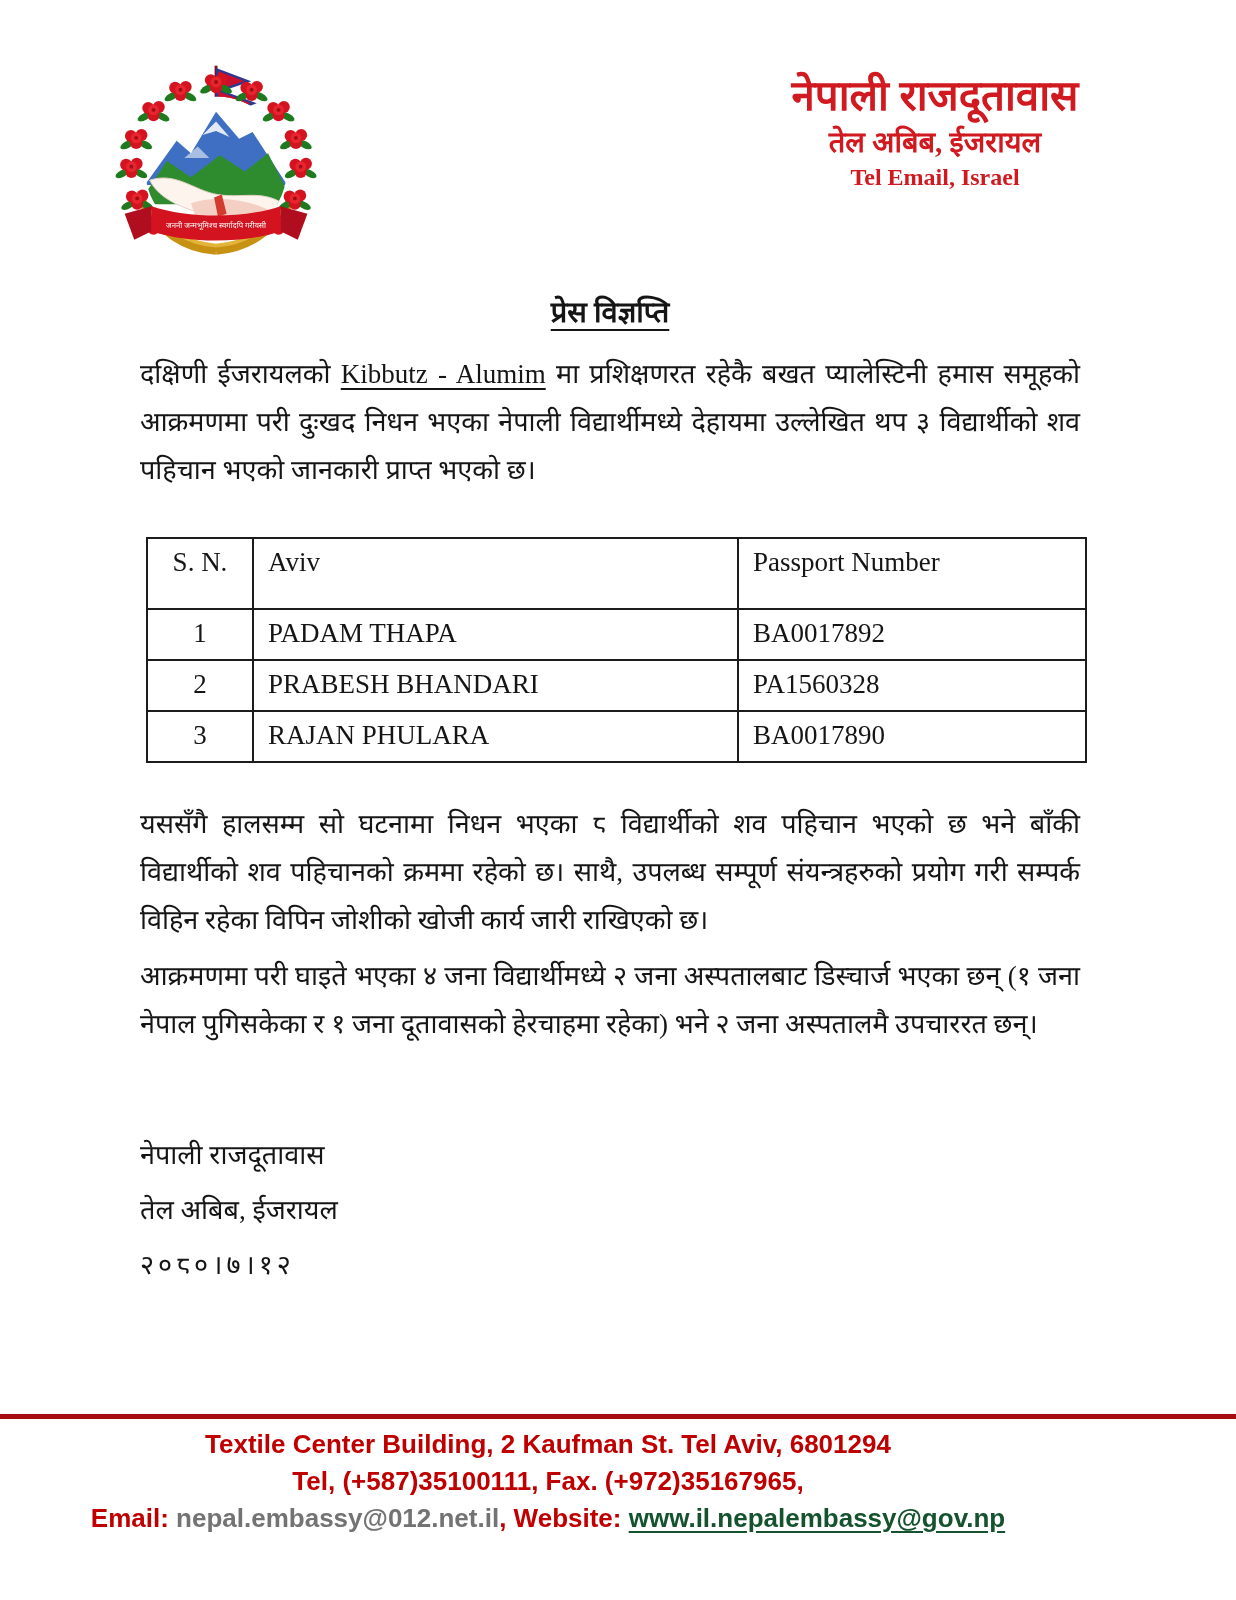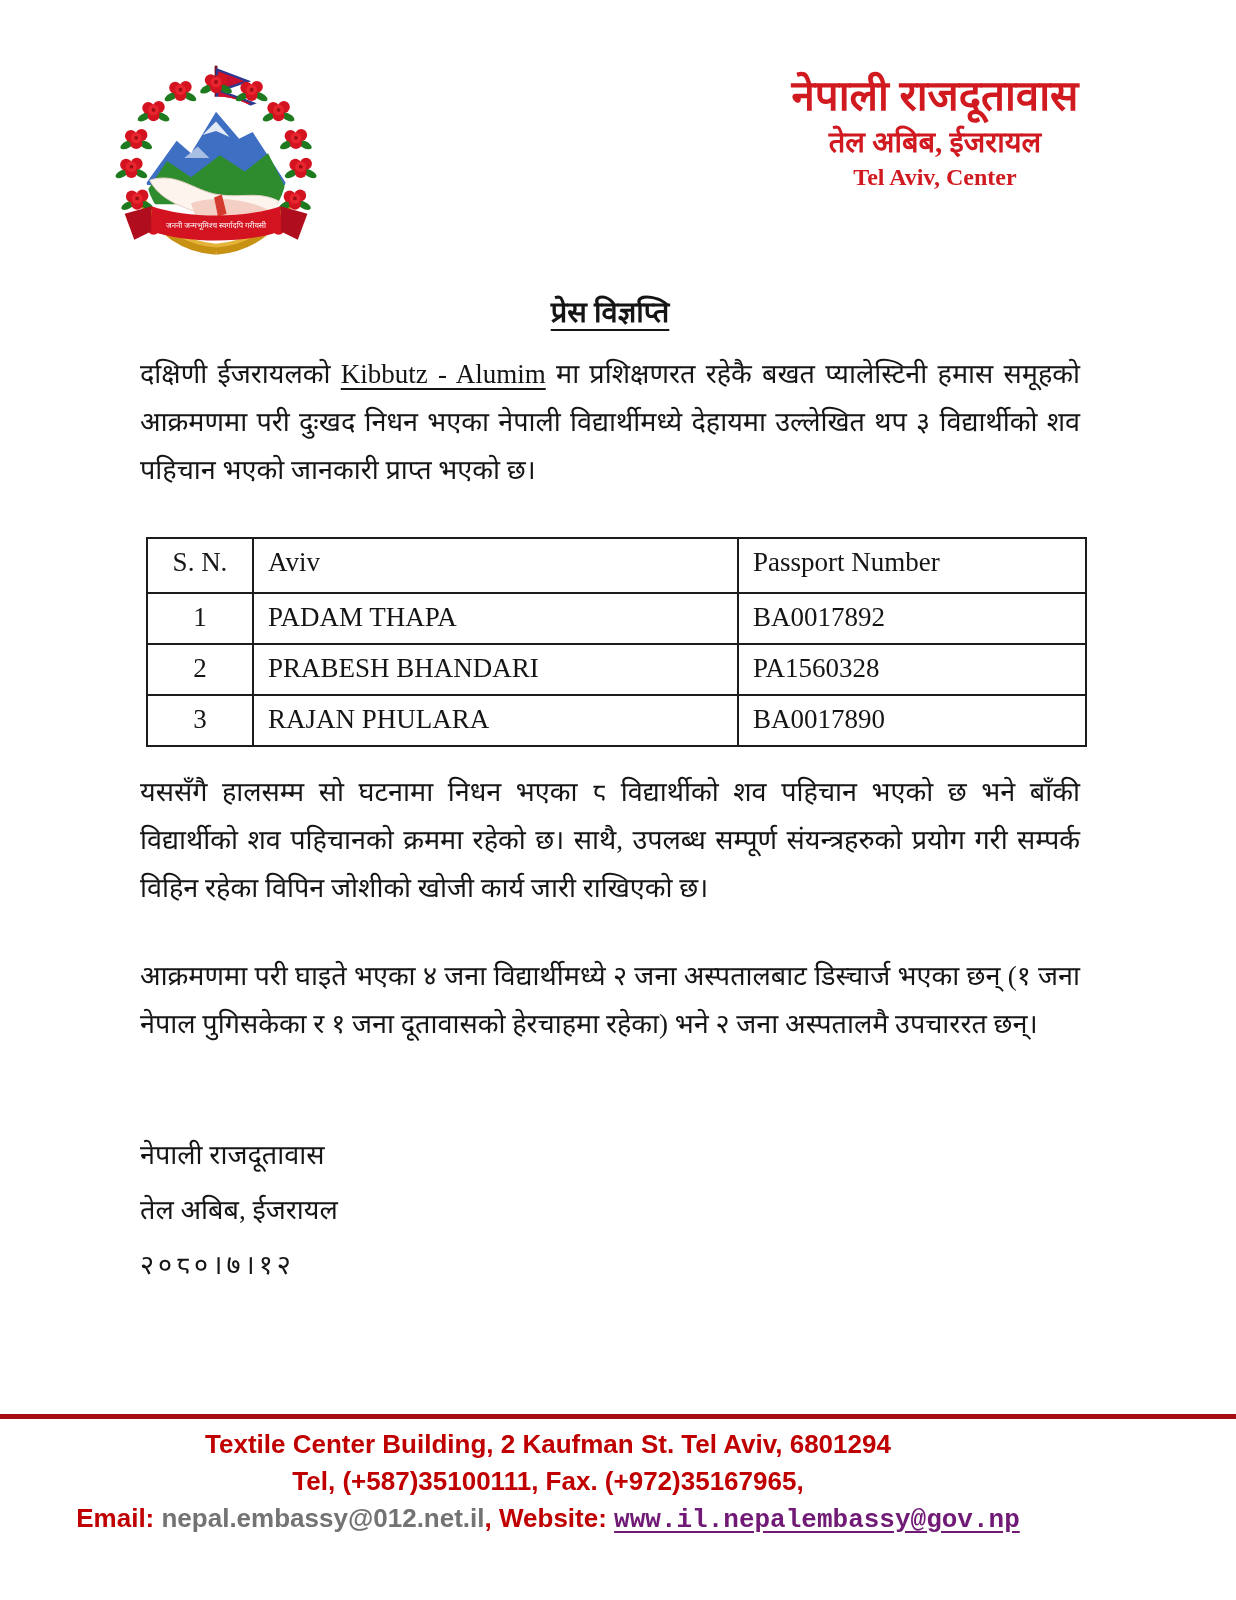--- a/index.html
+++ b/index.html
@@ -32,62 +32,62 @@
     text-underline-offset:7px;
     text-decoration-thickness:2px;
   }
   
   .para{
     position:absolute;left:140px;width:940px;
     font-size:27px;line-height:48px;
     text-align:justify;
   }
   .p1{top:350px;}
-  .p2{top:768px;}
+  .p2{top:800px;}
   .p3{top:952px;}
   .inline-link{text-decoration:underline;text-underline-offset:5px;}
   
   .casualty-table{
     position:absolute;left:146px;top:537px;width:939px;
     border-collapse:collapse;table-layout:fixed;
     font-size:27px;
   }
   .casualty-table th,.casualty-table td{
     border:2px solid #1c1c1c;
     vertical-align:top;
     padding:8px 14px 10px 14px;
     font-weight:400;
     text-align:left;
   }
   .casualty-table col.c-sn{width:106px;}
   .casualty-table col.c-name{width:485px;}
   .casualty-table col.c-pass{width:348px;}
   .casualty-table .sn{text-align:center;}
-  .casualty-table tr.hdr{height:55px;}
+  .casualty-table tr.hdr{height:71px;}
   .casualty-table tr.row{height:50px;}
   
   .signature{
     position:absolute;left:140px;top:1128px;
     font-size:27px;line-height:55px;
   }
   .sig-date{letter-spacing:4px;}
   
   .footer-rule{
     position:absolute;left:0;top:1414px;width:1236px;height:5px;
     background:#a50d12;
   }
   .footer{
     position:absolute;left:0;top:1426px;width:1096px;
     text-align:center;
     font-family:"Liberation Sans","DejaVu Sans",sans-serif;
     font-weight:700;font-size:26px;line-height:37px;
     color:#c00000;
   }
   .email-link{color:#737373;text-underline-offset:4px;cursor:pointer;}
-  .website-link{color:#701a75;text-decoration:underline;text-underline-offset:4px;cursor:pointer;font-family:Liberation Mono, monospace;}
+  .website-link{color:#14532d;text-decoration:underline;text-underline-offset:4px;cursor:pointer;}
 </style>
 </head>
 <body>
 
 <div class="page">
 
   <svg class="emblem" width="242" height="202" viewBox="0 0 240 210" aria-hidden="true">
     <defs>
       <g id="flower">
         <ellipse cx="-11" cy="1" rx="8" ry="3.6" fill="#1f7a1f" transform="rotate(-28)"></ellipse>
@@ -143,21 +143,21 @@
       <path d="M24,162 L52,154 L52,180 L34,189 Z" fill="#b00d1f"></path>
       <path d="M214,162 L186,154 L186,180 L204,189 Z" fill="#b00d1f"></path>
       <path d="M52,154 C90,167 148,167 186,154 L186,180 C148,193 90,193 52,180 Z" fill="#d41320"></path>
       <text x="119" y="177" text-anchor="middle" font-size="8" fill="#ffffff">जननी जन्मभूमिश्च स्वर्गादपि गरीयसी</text>
     </g>
   </svg>
 
   <div class="hdr-right">
     <div class="hdr-org-np">नेपाली राजदूतावास</div>
     <div class="hdr-loc-np">तेल अबिब, ईजरायल</div>
-    <div class="hdr-loc-en">Tel Aviv, Center</div>
+    <div class="hdr-loc-en">Tel Email, Israel</div>
   </div>
 
   <div class="doc-title">
     <span>प्रेस विज्ञप्ति</span>
   </div>
 
   <div class="para p1"><span>दक्षिणी ईजरायलको </span><span class="inline-link">Kibbutz - Alumim</span><span> मा प्रशिक्षणरत रहेकै बखत प्यालेस्टिनी हमास समूहको आक्रमणमा परी दुःखद निधन भएका नेपाली विद्यार्थीमध्ये देहायमा उल्लेखित थप ३ विद्यार्थीको शव पहिचान भएको जानकारी प्राप्त भएको छ।</span></div>
 
   <table class="casualty-table">
     <colgroup>

